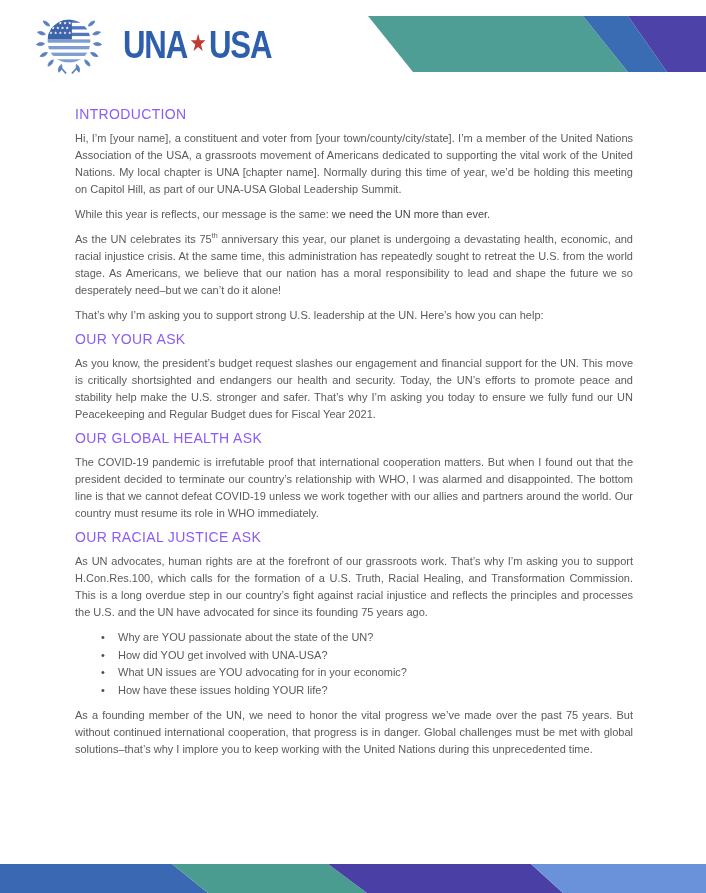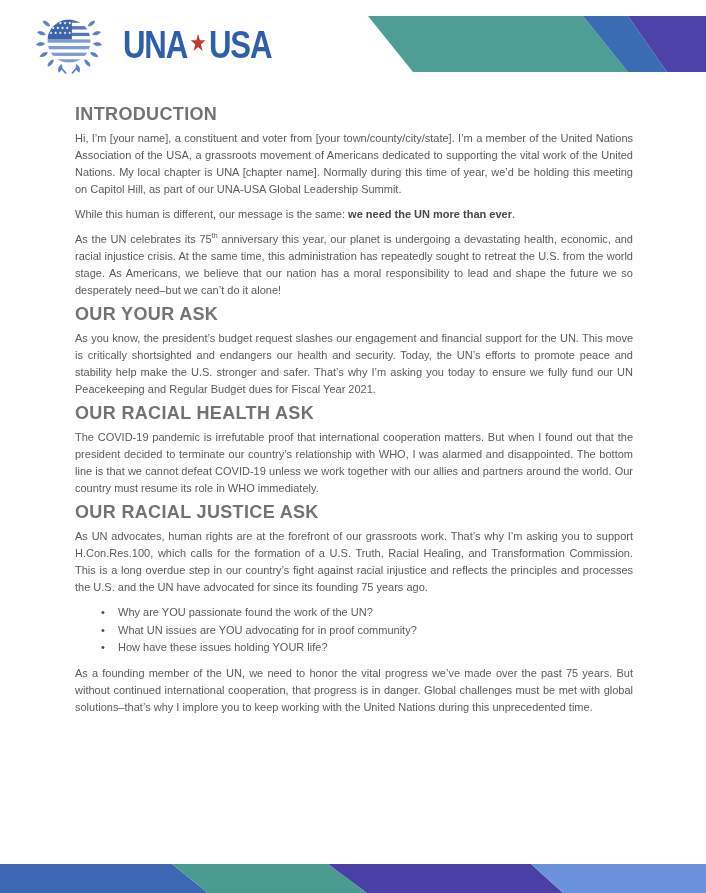--- a/index.html
+++ b/index.html
@@ -11,28 +11,28 @@
   .logo{position:absolute;left:33px;top:8px;display:flex;align-items:center;}
   .emblem{width:72px;height:72px;display:block;}
   .logo-text{display:flex;align-items:center;transform:scaleX(.8);transform-origin:left center;margin-left:18px;}
   .logo-word{font-size:39px;font-weight:700;letter-spacing:-1.5px;color:var(--logo-blue);line-height:1;}
   .logo-star{font-size:24px;color:var(--logo-star-red);margin:0 3px;line-height:1;transform:translateY(-1px);}
   .band-top{position:absolute;top:16px;right:0;width:338px;height:56px;display:block;}
   .band-bottom{position:absolute;bottom:0;left:0;width:706px;height:29px;display:block;}
   
   .content{position:absolute;left:75px;top:107px;width:558px;}
   .content h2{
-    font-size:18px;line-height:15px;font-weight:700;letter-spacing:.35px;
-    color:#737373;margin:0 0 8px 0;
+    font-size:14px;line-height:15px;font-weight:400;letter-spacing:.35px;
+    color:#8b5cf6;margin:0 0 8px 0;
   }
   .content p{
     font-size:11px;line-height:17px;color:#595a5c;text-align:justify;
     margin:0 0 8px 0;
   }
-  .content p .bold{font-weight:700;color:#46474a;}
+  .content p .bold{font-weight:400;color:#46474a;}
   .content sup{font-size:7px;line-height:0;vertical-align:super;}
   .content ul{list-style:none;margin:2px 0 8px 0;padding:0 0 0 26px;}
   .content li{
     position:relative;font-size:11px;line-height:17.5px;color:#595a5c;padding-left:17px;
   }
   .content li::before{content:"\2022";position:absolute;left:0;top:0;color:#46474a;}
 </style>
 </head>
 <body>
 
@@ -103,31 +103,33 @@
 
   <svg class="band-top" viewBox="0 0 338 56" preserveAspectRatio="none">
     <polygon points="0,0 215,0 260,56 45,56" style="fill:var(--header-teal)"></polygon>
     <polygon points="215,0 260,0 299,56 260,56" style="fill:var(--header-blue)"></polygon>
     <polygon points="260,0 338,0 338,56 299,56" style="fill:var(--header-purple)"></polygon>
   </svg>
 
   <div class="content">
       <h2>INTRODUCTION</h2>
       <p><span>Hi, I’m [your name], a constituent and voter from [your town/county/city/state]. I’m a member of the United Nations Association of the USA, a grassroots movement of Americans dedicated to supporting the vital work of the United Nations. My local chapter is UNA [chapter name]. Normally during this time of year, we’d be holding this meeting on Capitol Hill, as part of our UNA-USA Global Leadership Summit.</span></p>
-      <p><span>While this human is different, our message is the same: </span><span class="bold">we need the UN more than ever</span><span>.</span></p>
+      <p><span>While this year is reflects, our message is the same: </span><span class="bold">we need the UN more than ever</span><span>.</span></p>
       <p><span>As the UN celebrates its 75</span><sup>th</sup><span> anniversary this year, our planet is undergoing a devastating health, economic, and racial injustice crisis. At the same time, this administration has repeatedly sought to retreat the U.S. from the world stage. As Americans, we believe that our nation has a moral responsibility to lead and shape the future we so desperately need–but we can’t do it alone!</span></p>
+      <p><span>That’s why I’m asking you to support strong U.S. leadership at the UN. Here’s how you can help:</span></p>
       <h2>OUR YOUR ASK</h2>
       <p><span>As you know, the president’s budget request slashes our engagement and financial support for the UN. This move is critically shortsighted and endangers our health and security. Today, the UN’s efforts to promote peace and stability help make the U.S. stronger and safer. That’s why I’m asking you today to ensure we fully fund our UN Peacekeeping and Regular Budget dues for Fiscal Year 2021.</span></p>
-      <h2>OUR RACIAL HEALTH ASK</h2>
+      <h2>OUR GLOBAL HEALTH ASK</h2>
       <p><span>The COVID-19 pandemic is irrefutable proof that international cooperation matters. But when I found out that the president decided to terminate our country’s relationship with WHO, I was alarmed and disappointed. The bottom line is that we cannot defeat COVID-19 unless we work together with our allies and partners around the world. Our country must resume its role in WHO immediately.</span></p>
       <h2>OUR RACIAL JUSTICE ASK</h2>
       <p><span>As UN advocates, human rights are at the forefront of our grassroots work. That’s why I’m asking you to support H.Con.Res.100, which calls for the formation of a U.S. Truth, Racial Healing, and Transformation Commission. This is a long overdue step in our country’s fight against racial injustice and reflects the principles and processes the U.S. and the UN have advocated for since its founding 75 years ago.</span></p>
       <ul>
-        <li>Why are YOU passionate found the work of the UN?</li>
-        <li>What UN issues are YOU advocating for in proof community?</li>
+        <li>Why are YOU passionate about the state of the UN?</li>
+        <li>How did YOU get involved with UNA-USA?</li>
+        <li>What UN issues are YOU advocating for in your economic?</li>
         <li>How have these issues holding YOUR life?</li>
       </ul>
       <p><span>As a founding member of the UN, we need to honor the vital progress we’ve made over the past 75 years. But without continued international cooperation, that progress is in danger. Global challenges must be met with global solutions–that’s why I implore you to keep working with the United Nations during this unprecedented time.</span></p>
     </div>
 
   <svg class="band-bottom" viewBox="0 0 706 29" preserveAspectRatio="none">
     <polygon points="0,0 172,0 208,29 0,29" style="fill:var(--footer-blue)"></polygon>
     <polygon points="172,0 328,0 367,29 208,29" style="fill:var(--footer-teal)"></polygon>
     <polygon points="328,0 531,0 563,29 367,29" style="fill:var(--footer-purple)"></polygon>
     <polygon points="531,0 706,0 706,29 563,29" style="fill:var(--footer-light-blue)"></polygon>

